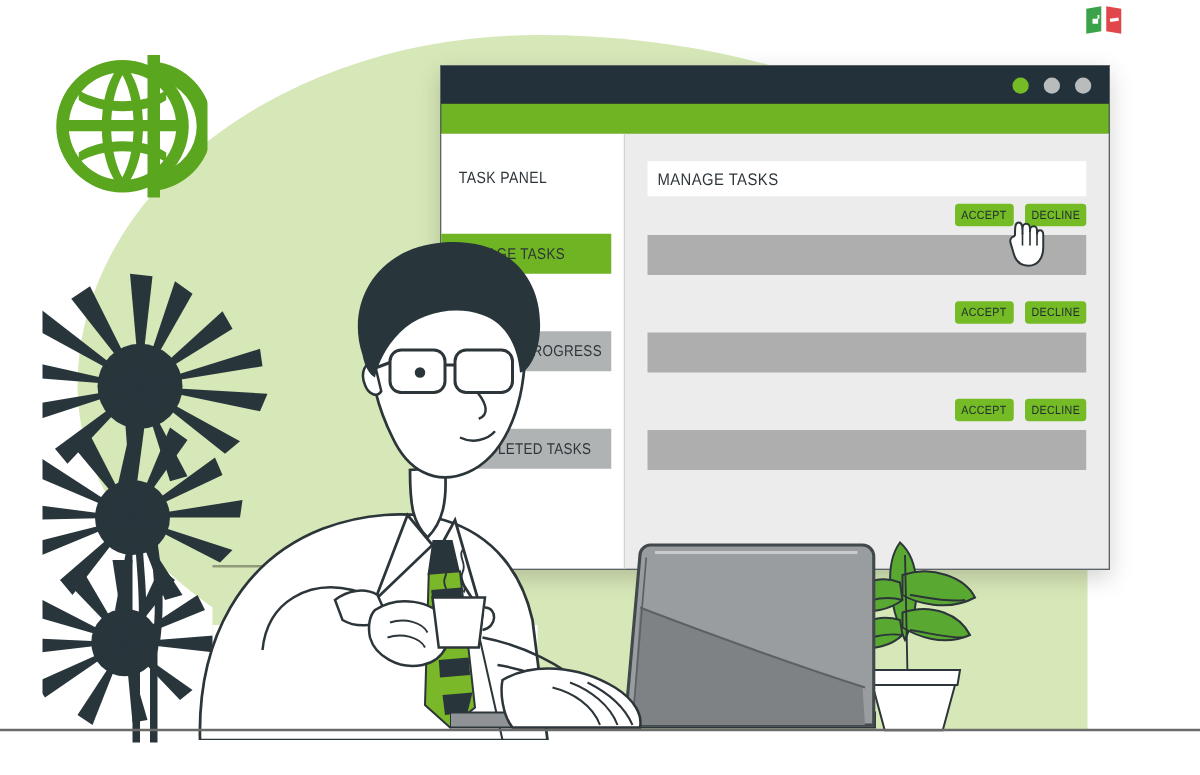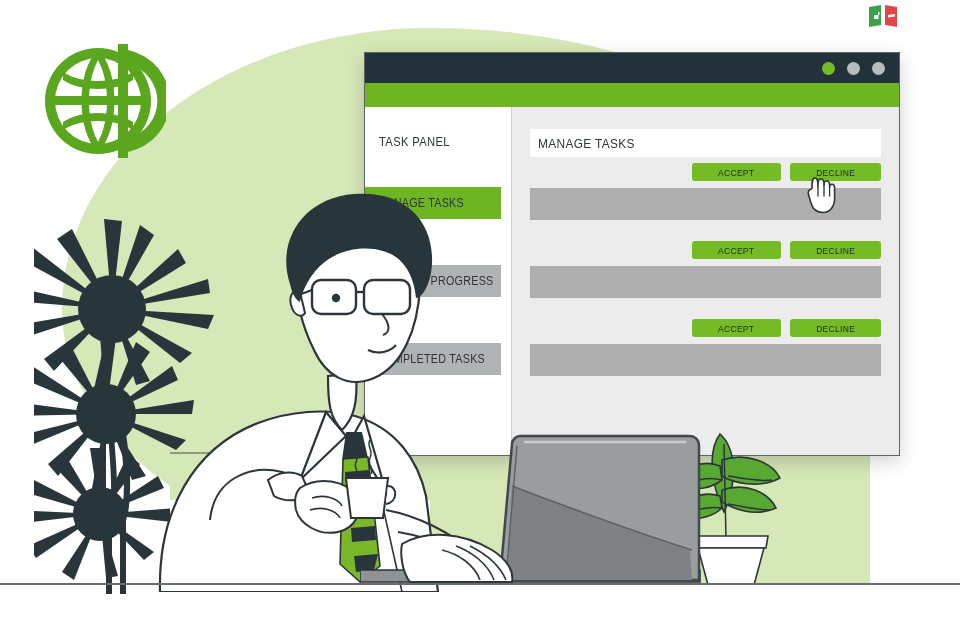--- a/index.html
+++ b/index.html
@@ -24,21 +24,21 @@
   }
 
   
   .logo{position:absolute;left:36px;top:42px;width:130px;height:118px;z-index:20;}
 
   
   .badge-icon{position:absolute;left:866px;top:3px;width:36px;height:26px;z-index:40;}
 
   
   .window{
-    position:absolute;left:364px;top:52px;width:536px;height:404px;
+    position:absolute;left:352px;top:52px;width:536px;height:404px;
     background:#0f172a;z-index:12;
     box-shadow:0 6px 18px rgba(0,0,0,.18);
     border:1px solid #5d6466;
     box-sizing:border-box;
   }
   .titlebar{
     position:absolute;left:0;top:0;width:100%;height:30px;
     background:#23323a;display:flex;align-items:center;justify-content:flex-end;
     padding-right:14px;box-sizing:border-box;
   }
@@ -90,21 +90,21 @@
     transform:scaleX(.88);transform-origin:left center;white-space:nowrap;
   }
   .task-block{position:absolute;left:18px;right:18px;}
   .tb1{top:56px;}
   .tb2{top:134px;}
   .tb3{top:212px;}
   .btn-row{display:flex;justify-content:flex-end;gap:9px;height:18px;}
   .btn{
     background:#74bb26;border-radius:3px;height:18px;
     display:flex;align-items:center;justify-content:center;
-    padding:0 24px;border:none;cursor:pointer;
+    padding:0 3px;border:none;cursor:pointer;
   }
   .btn span{
     font-size:9.5px;color:#1f2a2e;letter-spacing:.3px;white-space:nowrap;
     transform:scaleX(.9);transform-origin:center;display:block;
     font-family:"Liberation Sans", sans-serif;
   }
   .task-bar{
     margin-top:7px;height:32px;background:#aeaeae;width:100%;
   }
 

